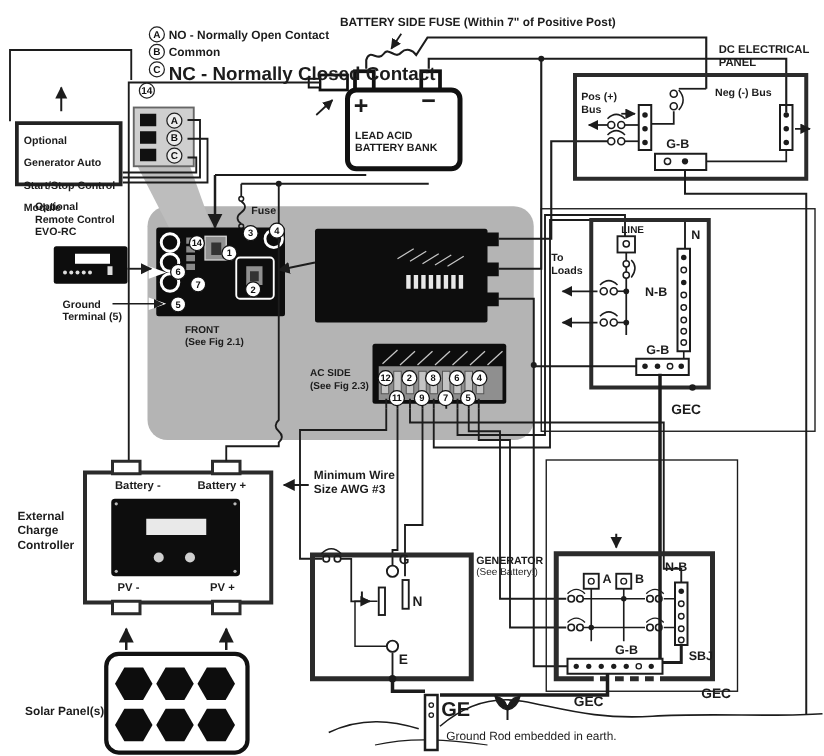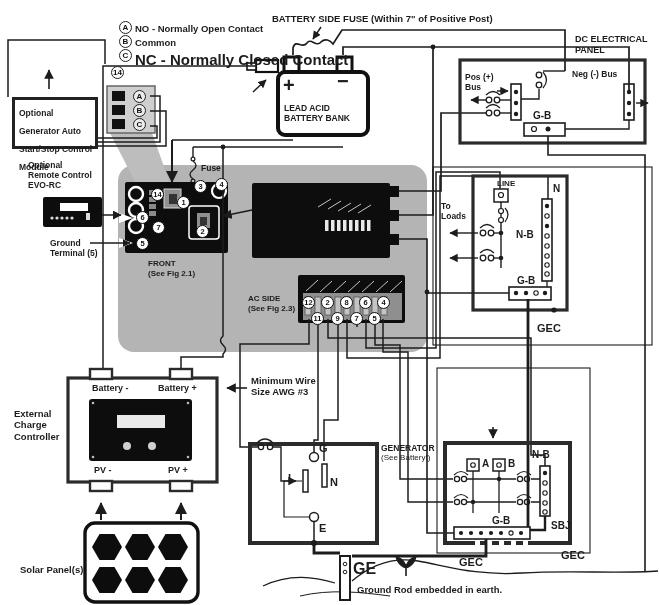--- a/index.html
+++ b/index.html
@@ -413,21 +413,21 @@
 
 <div class="lb" style="left:482px;top:458px;font-size:10px">A</div>
 <div class="lb" style="left:508px;top:458px;font-size:10px">B</div>
 <div class="lb" style="left:532px;top:449px;font-size:10px">N-B</div>
 <div class="lb" style="left:492px;top:515px;font-size:10px">G-B</div>
 <div class="lb" style="left:551px;top:520px;font-size:10px">SBJ</div>
 <div class="lb" style="left:459px;top:556px;font-size:11px">GEC</div>
 <div class="lb" style="left:561px;top:549px;font-size:11px">GEC</div>
 
 <div class="lb" style="left:353px;top:559px;font-size:16px">GE</div>
-<div class="lb" style="left:357px;top:584px;font-size:9.5px;font-weight:bold">Ground Rod embedded in earth.</div>
+<div class="lb" style="left:357px;top:584px;font-size:9.5px;font-weight:normal">Ground Rod embedded in earth.</div>
 
 <div class="co" style="left:151px;top:188px">14</div>
 <div class="co" style="left:177px;top:196px">1</div>
 <div class="co" style="left:194px;top:180px">3</div>
 <div class="co" style="left:215px;top:178px">4</div>
 <div class="co" style="left:196px;top:225px">2</div>
 <div class="co" style="left:136px;top:211px">6</div>
 <div class="co" style="left:152px;top:221px">7</div>
 <div class="co" style="left:136px;top:237px">5</div>
 

